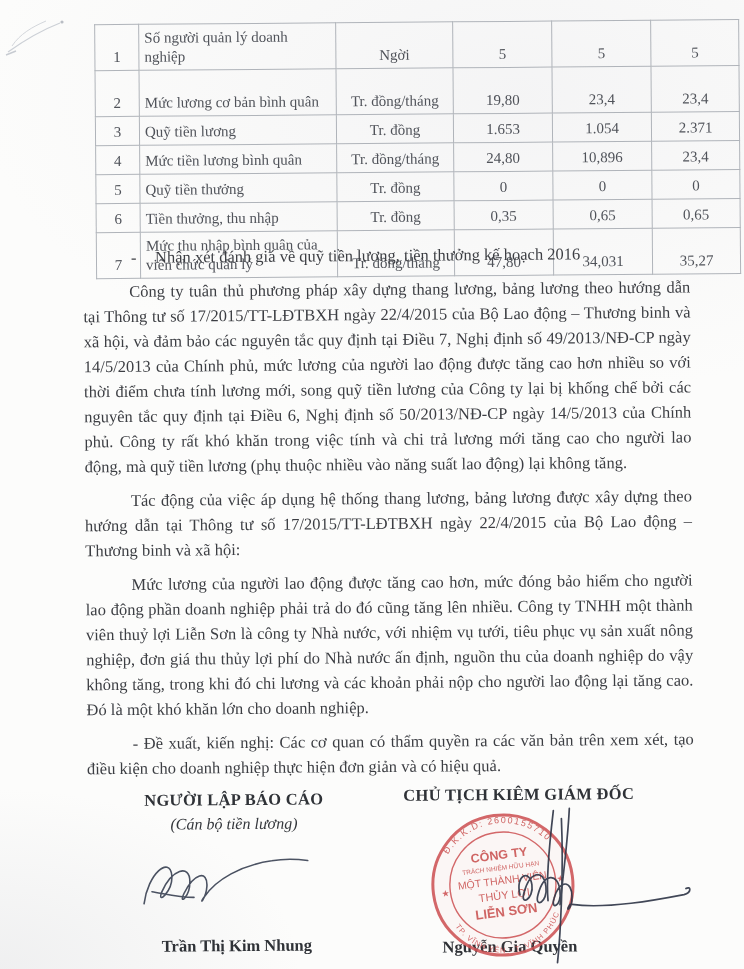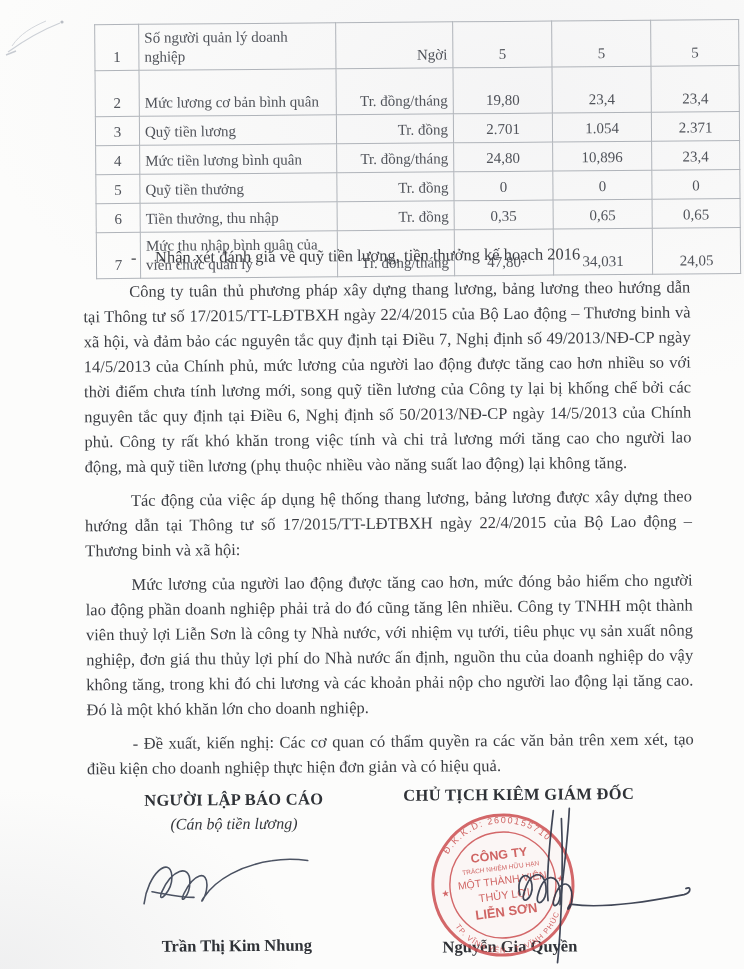--- a/index.html
+++ b/index.html
@@ -23,21 +23,21 @@
   }
   table.salary td {
     border:1px solid #b0b4ba;
     vertical-align:bottom;
     padding:2px 5px 3px 5px;
     background:transparent;
   }
   table.salary { border:1px solid #b7bbc1; }
   td.c-no   { width:33px;  text-align:center; }
   td.c-desc { width:186px; text-align:left; padding-left:8px; }
-  td.c-unit { width:106px; text-align:right;margin-left:28px; }
+  td.c-unit { width:106px; text-align:center;margin-left:28px; }
   td.c-v1   { width:88px;  text-align:center; }
   td.c-v2   { width:88px;  text-align:center; }
   td.c-v3   { width:77px;  text-align:center; }
   tr.tall td { height:40px; }
   tr.short td { height:23px; }
 
   
   .bodytext { position:absolute; left:84px; top:243px; width:607px;
               font-size:16.5px; line-height:25px; text-align:justify; }
   .remark-line { text-align:left; margin:0 0 9px 48px; }
@@ -87,21 +87,21 @@
           <td class="c-desc">Mức lương cơ bản bình quân</td>
           <td class="c-unit">Tr. đồng/tháng</td>
           <td class="c-v1">19,80</td>
           <td class="c-v2">23,4</td>
           <td class="c-v3">23,4</td>
         </tr>
         <tr class="short">
           <td class="c-no">3</td>
           <td class="c-desc">Quỹ tiền lương</td>
           <td class="c-unit">Tr. đồng</td>
-          <td class="c-v1">2.701</td>
+          <td class="c-v1">1.653</td>
           <td class="c-v2">1.054</td>
           <td class="c-v3">2.371</td>
         </tr>
         <tr class="short">
           <td class="c-no">4</td>
           <td class="c-desc">Mức tiền lương bình quân</td>
           <td class="c-unit">Tr. đồng/tháng</td>
           <td class="c-v1">24,80</td>
           <td class="c-v2">10,896</td>
           <td class="c-v3">23,4</td>
@@ -121,21 +121,21 @@
           <td class="c-v1">0,35</td>
           <td class="c-v2">0,65</td>
           <td class="c-v3">0,65</td>
         </tr>
         <tr class="tall">
           <td class="c-no">7</td>
           <td class="c-desc">Mức thu nhập bình quân của viên chức quản lý</td>
           <td class="c-unit">Tr. đồng/tháng</td>
           <td class="c-v1">47,80</td>
           <td class="c-v2">34,031</td>
-          <td class="c-v3">24,05</td>
+          <td class="c-v3">35,27</td>
         </tr>
       </tbody>
     </table>
 
     <div class="bodytext">
       <div class="remark-line">
         <span class="dash">-</span><span>Nhận xét đánh giá về quỹ tiền lương, tiền thưởng kế hoạch 2016</span>
       </div>
       <p class="para">Công ty tuân thủ phương pháp xây dựng thang lương, bảng lương theo hướng dẫn tại Thông tư số 17/2015/TT-LĐTBXH ngày 22/4/2015 của Bộ Lao động – Thương binh và xã hội, và đảm bảo các nguyên tắc quy định tại Điều 7, Nghị định số 49/2013/NĐ-CP ngày 14/5/2013 của Chính phủ, mức lương của người lao động được tăng cao hơn nhiều so với thời điểm chưa tính lương mới, song quỹ tiền lương của Công ty lại bị khống chế bởi các nguyên tắc quy định tại Điều 6, Nghị định số 50/2013/NĐ-CP ngày 14/5/2013 của Chính phủ. Công ty rất khó khăn trong việc tính và chi trả lương mới tăng cao cho người lao động, mà quỹ tiền lương (phụ thuộc nhiều vào năng suất lao động) lại không tăng.</p>
       <p class="para">Tác động của việc áp dụng hệ thống thang lương, bảng lương được xây dựng theo hướng dẫn tại Thông tư số 17/2015/TT-LĐTBXH ngày 22/4/2015 của Bộ Lao động – Thương binh và xã hội:</p>

